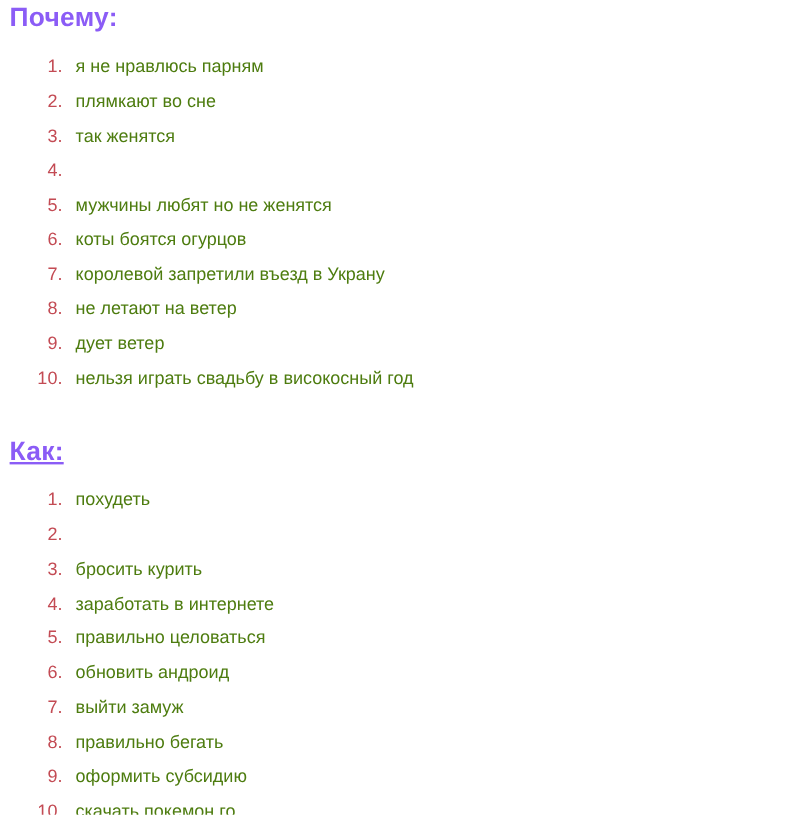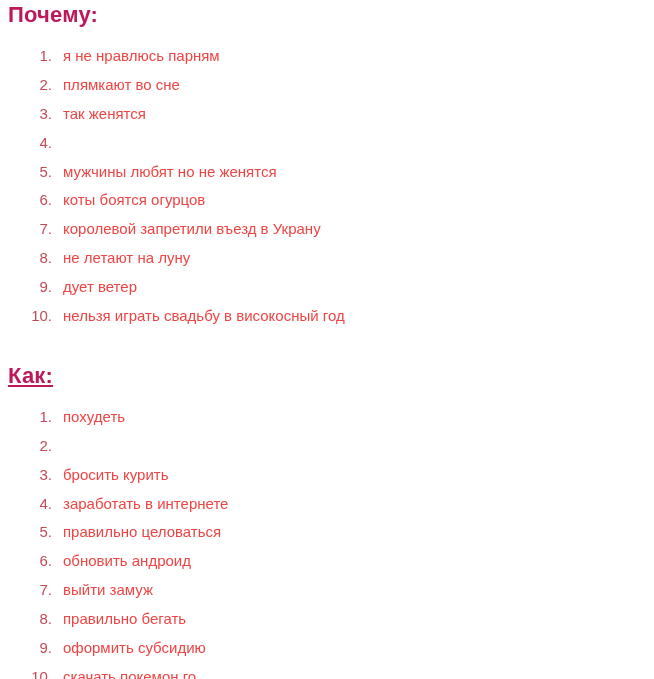--- a/index.html
+++ b/index.html
@@ -13,21 +13,21 @@
     overflow: hidden;
     box-sizing: border-box;
     padding: 3px 0 0 8px;
     font-family: "Liberation Sans", "DejaVu Sans", sans-serif;
   }
   .section-heading {
     margin: 0;
     font-size: 22px;
     line-height: 24px;
     font-weight: 700;
-    color: #be185d;
+    color: #8b5cf6;
     letter-spacing: 0.2px;
   }
   .section-heading.second {
     margin-top: 34px;
     text-decoration: underline;
   }
   .num-list {
     list-style: none;
     margin: 14px 0 0 0;
     padding: 0;
@@ -39,21 +39,21 @@
     font-size: 15px;
   }
   .item-num {
     flex: 0 0 44px;
     width: 44px;
     text-align: right;
     color: #c34b54;
     padding-right: 11px;
   }
   .item-text {
-    color: #ef4444;
+    color: #4d7c0f;
   }
 </style>
 </head>
 <body>
 
 <h2 class="section-heading">Почему:</h2>
 
 <ol class="num-list">
   <li class="list-item">
     <span class="item-num">1.</span>
@@ -77,21 +77,21 @@
   <li class="list-item">
     <span class="item-num">6.</span>
     <span class="item-text">коты боятся огурцов</span>
   </li>
   <li class="list-item">
     <span class="item-num">7.</span>
     <span class="item-text">королевой запретили въезд в Украну</span>
   </li>
   <li class="list-item">
     <span class="item-num">8.</span>
-    <span class="item-text">не летают на луну</span>
+    <span class="item-text">не летают на ветер</span>
   </li>
   <li class="list-item">
     <span class="item-num">9.</span>
     <span class="item-text">дует ветер</span>
   </li>
   <li class="list-item">
     <span class="item-num">10.</span>
     <span class="item-text">нельзя играть свадьбу в високосный год</span>
   </li>
 </ol>

